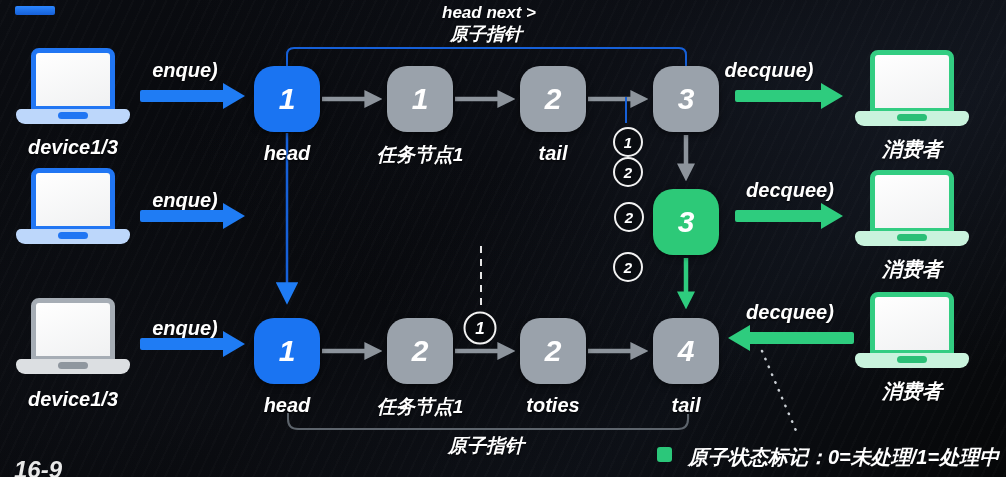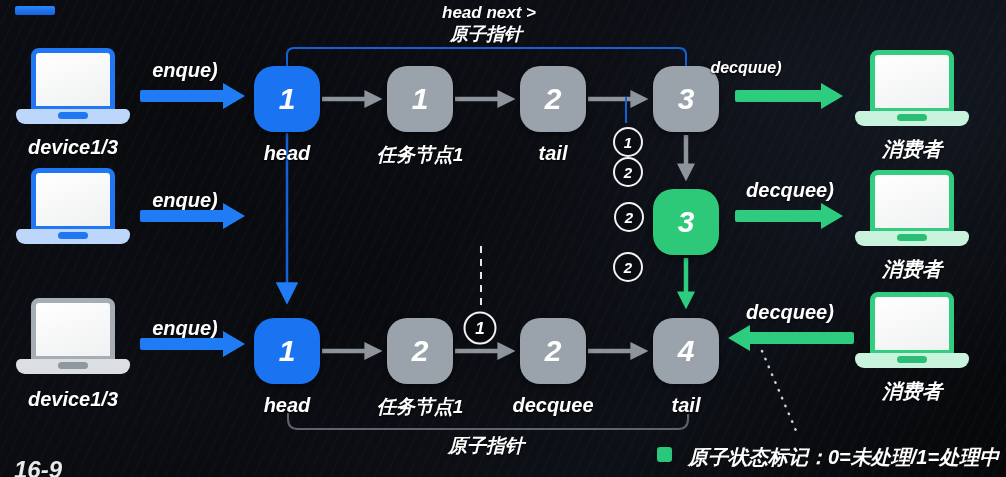--- a/index.html
+++ b/index.html
@@ -184,26 +184,26 @@
       <span>2</span>
     </div>
   <div class="node gray" style="left:520px;top:318px;">
       <span>2</span>
     </div>
   <div class="node gray" style="left:653px;top:318px;">
       <span>4</span>
     </div>
   <div class="lbl" style="left:287px;top:394px;font-size:20px;">head</div>
   <div class="lbl" style="left:420px;top:394px;font-size:19px;">任务节点1</div>
-  <div class="lbl" style="left:553px;top:394px;font-size:20px;">decquee</div>
+  <div class="lbl" style="left:553px;top:394px;font-size:20px;">toties</div>
   <div class="lbl" style="left:686px;top:394px;font-size:20px;">tail</div>
 
   <div class="lbl" style="left:486px;top:433px;font-size:19px;">原子指针</div>
 
-  <div class="lbl" style="left:746px;top:59px;font-size:16px;">decquue)</div>
+  <div class="lbl" style="left:769px;top:59px;font-size:20px;">decquue)</div>
   <div class="barrow dir-right c-green" style="left:735px;top:83px;width:108px;">
       <div class="shaft"></div>
       <div class="head"></div>
     </div>
 
   <div class="lbl" style="left:790px;top:179px;font-size:20px;">decquee)</div>
   <div class="barrow dir-right c-green" style="left:735px;top:203px;width:108px;">
       <div class="shaft"></div>
       <div class="head"></div>
     </div>

